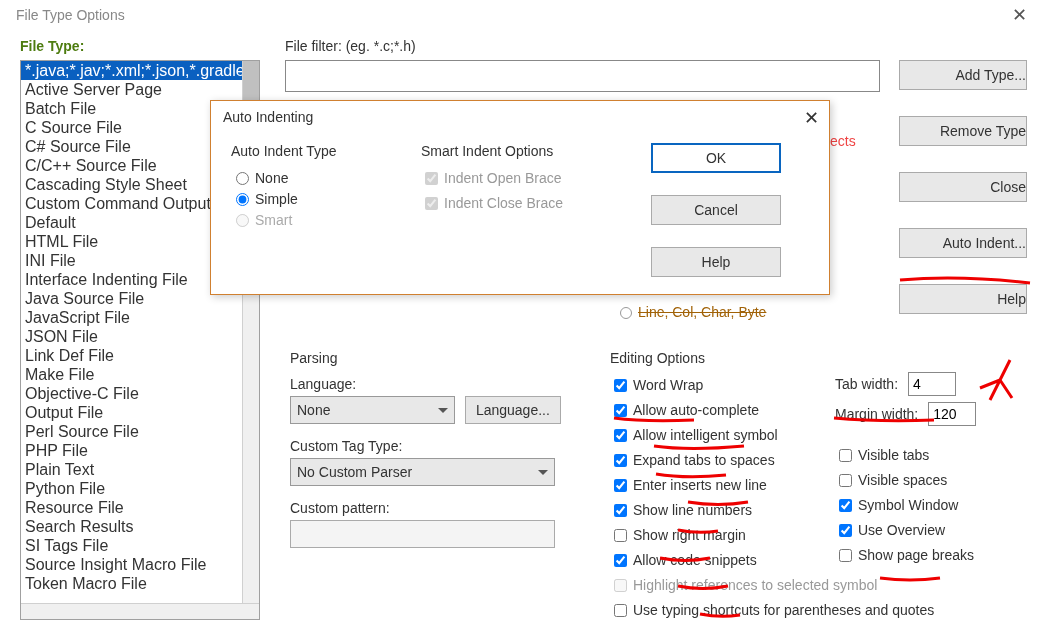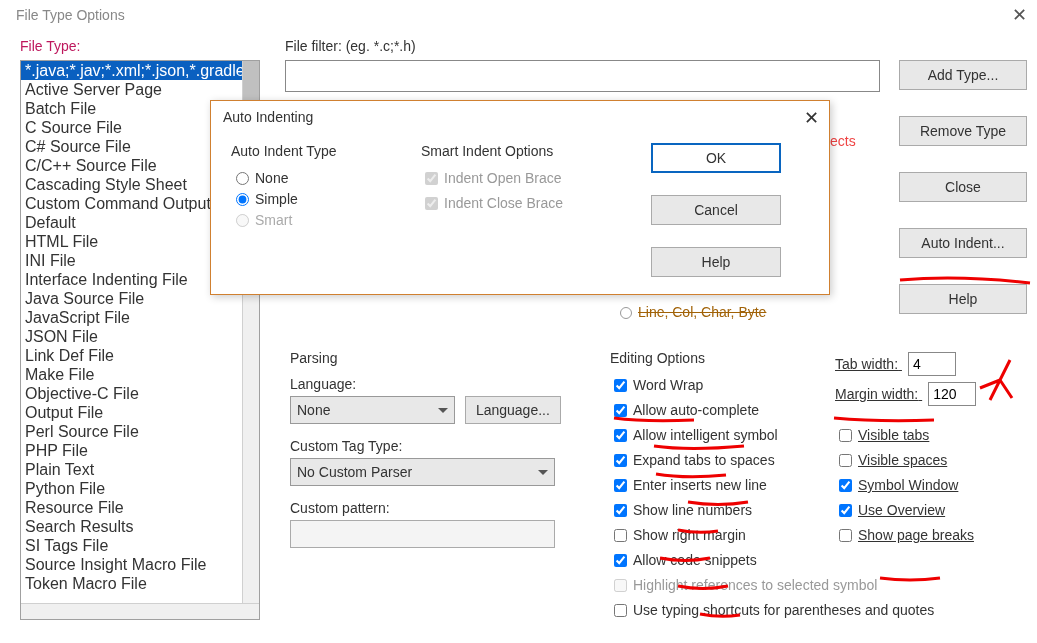--- a/index.html
+++ b/index.html
@@ -1,42 +1,42 @@
 <!DOCTYPE html>
 <html><head>
 <meta charset="utf-8">
 <style>
   * { box-sizing: border-box; font-family: "Segoe UI", Tahoma, sans-serif; font-size: 14px; }
   body { margin:0; padding:0; background:#fff; color:#333; width:1037px; height:643px; overflow:hidden; position:relative; }
   .titlebar { height:30px; display:flex; align-items:center; padding:0 16px; color:#888; position:relative; }
   .title-close { position:absolute; right:10px; top:4px; font-size:18px; color:#555; }
   .content { position:absolute; top:30px; left:0; right:0; bottom:0; padding:10px 10px 0 20px; }
-  .label { color:#be185d; margin-bottom:4px; display:block; }
+  .label { color:#4d7c0f; margin-bottom:4px; display:block;font-weight:bold; }
   .filelist-wrap { position:absolute; left:20px; top:30px; width:240px; height:560px; border:1px solid #a0a0a0; overflow:hidden; }
   .filelist { list-style:none; margin:0; padding:0; height:540px; overflow:hidden; }
   .filelist li { padding:0 4px; white-space:nowrap; line-height:19px; font-size:16px; }
   .filelist li.sel { background:#0a60c0; color:#fff; }
   .fl-scroll { position:absolute; top:0; right:0; width:17px; height:100%; background:#f0f0f0; border-left:1px solid #d0d0d0; }
   .fl-thumb { position:absolute; top:0; left:0; right:0; height:60px; background:#c0c0c0; }
   .fl-track { position:absolute; bottom:-1px; left:0; right:0; height:17px; background:#f0f0f0; border-top:1px solid #d0d0d0; }
   .ff-label { position:absolute; left:285px; top:8px; }
   .ff-input { position:absolute; left:285px; top:30px; width:595px; height:32px; border:1px solid #888; padding:2px 4px; }
   .rbtns { position:absolute; right:10px; top:30px; width:128px; }
-  .btn { display:block; width:128px; height:30px; background:#e8e8e8; border:1px solid #aaa; margin-bottom:26px; cursor:pointer; text-align:center; line-height:28px; }
+  .btn { display:block; width:128px; height:30px; background:#e8e8e8; border:1px solid #aaa; margin-bottom:26px; cursor:pointer; text-align:right; line-height:28px; }
   .parsing { position:absolute; left:290px; top:320px; width:290px; }
   .select { width:165px; height:28px; border:1px solid #999; background:#e8e8e8; padding:0 20px 0 6px; position:relative; display:inline-block; line-height:26px; vertical-align:middle; }
   .select::after { content:""; position:absolute; right:6px; top:11px; border:5px solid transparent; border-top-color:#555; }
   .select.wide { width:265px; }
   .langbtn { display:inline-block; vertical-align:middle; padding:0 10px; height:28px; line-height:26px; background:#e8e8e8; border:1px solid #aaa; margin-left:6px; cursor:pointer; }
   .tinput { width:265px; height:28px; border:1px solid #aaa; background:#f4f4f4; padding:0 4px; }
   .editopts { position:absolute; left:610px; top:320px; width:220px; }
   .chk { display:block; margin:6px 0; white-space:nowrap; }
   .chk input { vertical-align:-2px; margin-right:6px; }
   .chk.dis { color:#999; }
-  .editopts2 { position:absolute; left:835px; top:316px; width:200px;text-decoration:underline; }
+  .editopts2 { position:absolute; left:835px; top:336px; width:200px; }
   .numrow { margin:6px 0; white-space:nowrap; }
   .numrow input { width:48px; height:24px; border:1px solid #888; text-align:left; padding:0 4px; margin-left:6px; }
   .debug-line { position:absolute; left:620px; top:274px; color:#a16207; text-decoration:line-through; }
   .debug-circle { display:inline-block; width:12px; height:12px; border:1px solid #999; border-radius:50%; vertical-align:-2px; margin-right:6px; }
   .projects-frag { position:absolute; left:830px; top:103px; color:#ef4444; }
   
   .ann { position:absolute; pointer-events:none; }
   
   .modal { position:absolute; left:210px; top:100px; width:620px; height:195px; background:#fff; border:1px solid #d08030; box-shadow:2px 2px 8px rgba(0,0,0,.2); }
   .modal-title { padding:8px 12px; position:relative; }

